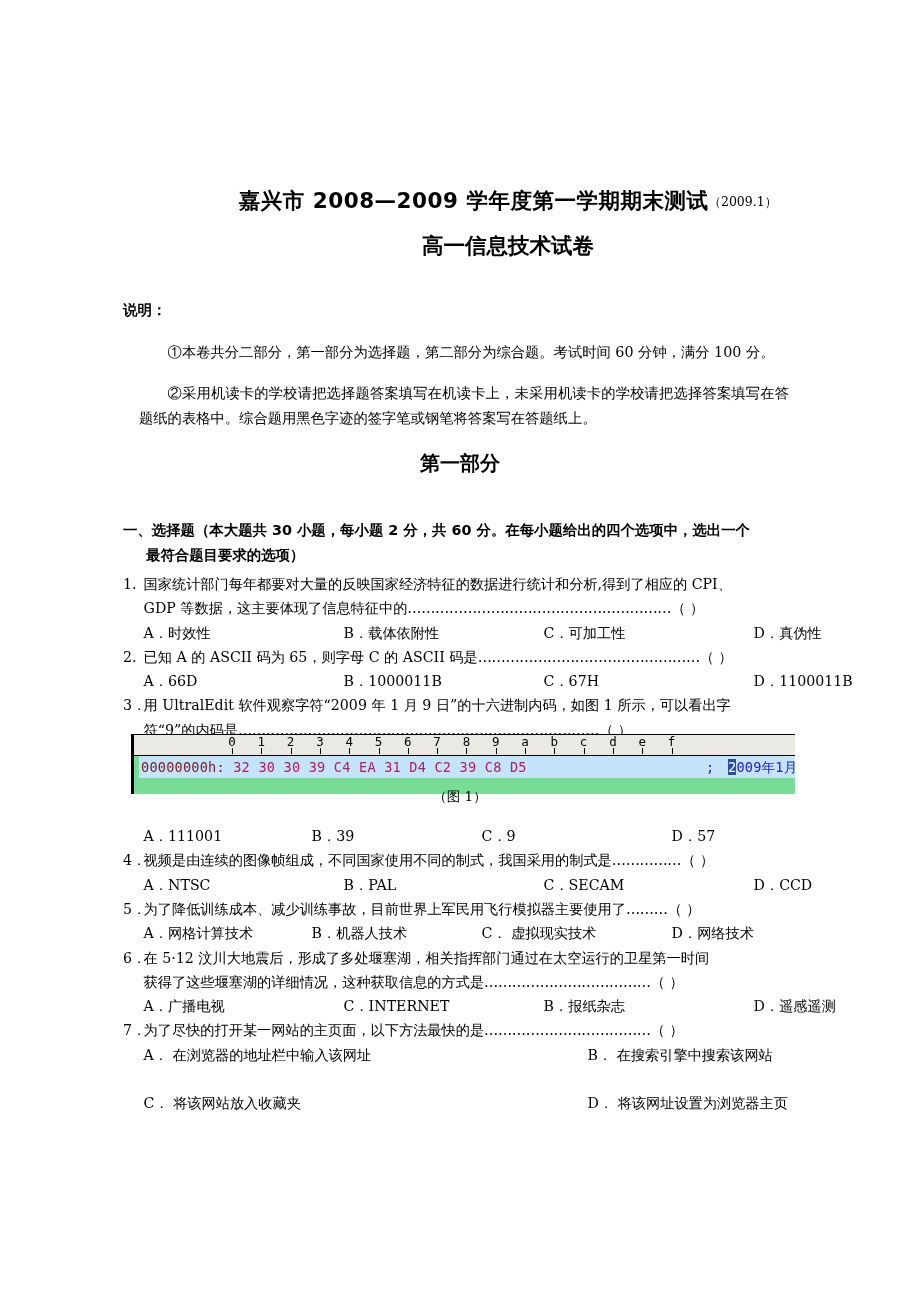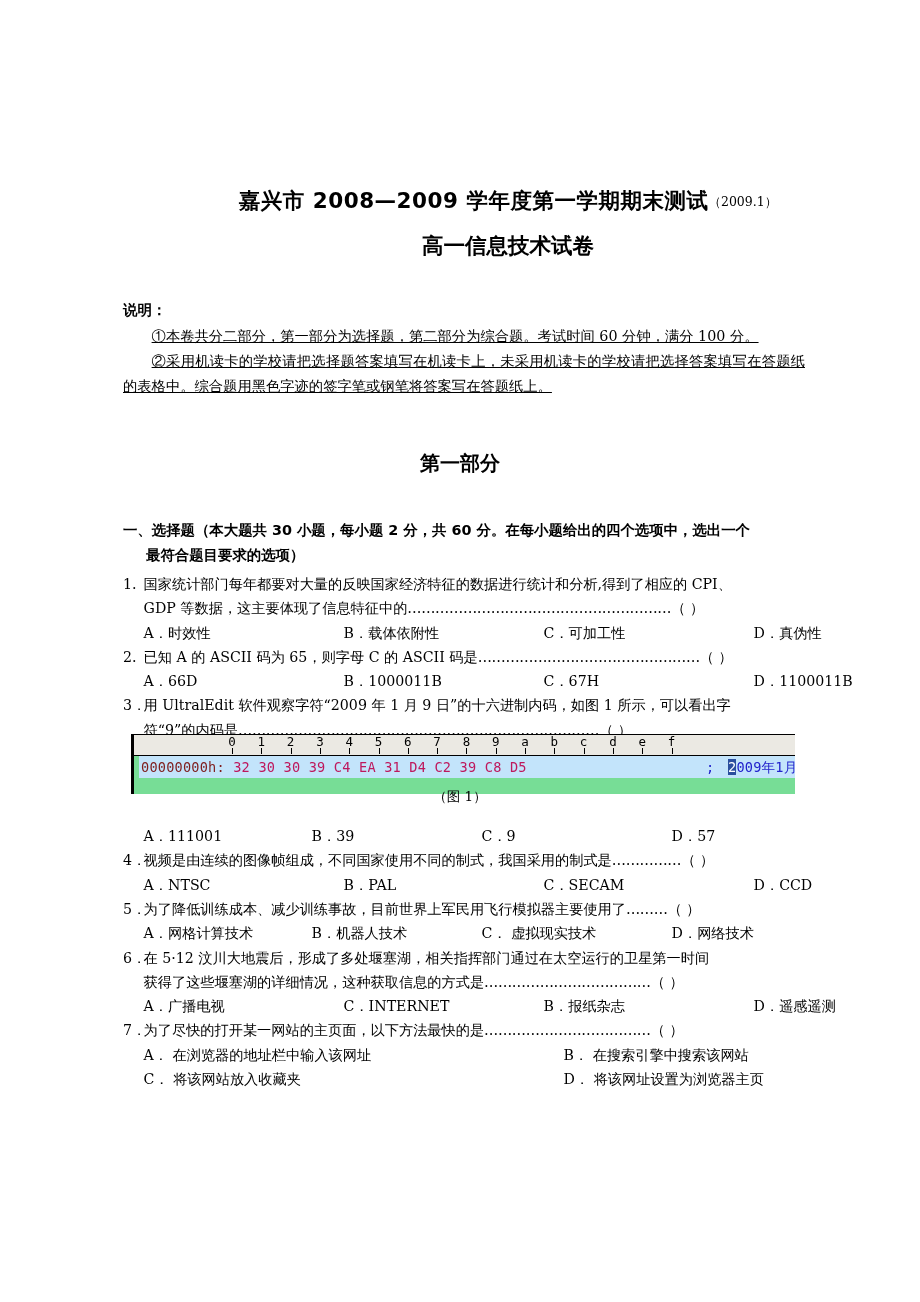--- a/index.html
+++ b/index.html
@@ -56,27 +56,26 @@
     position: absolute;
     left: 123px; top: 298px;
     width: 682px;
     font-size: 14.3px;
     line-height: 25px;
   }
   .instr-head {
     font-family: "DejaVu Sans", "Liberation Sans", sans-serif;
     font-weight: bold;
     font-size: 14.5px;
-    margin-bottom: 1px;
+    margin-bottom: 17px;
   }
   .instr-p {
     text-indent: 2em;
     text-align: justify;
-    margin: 0;
-    text-decoration: underline;
+    margin: 16px;
   }
 
   
   .part-heading {
     position: absolute;
     left: 0; top: 450px;
     width: 920px;
     text-align: center;
     font-family: "DejaVu Sans", "Liberation Sans", sans-serif;
     font-weight: bold;
@@ -119,20 +118,21 @@
 
   
   .opts {
     display: grid;
     grid-template-columns: 200px 200px 210px 1fr;
     padding-left: 1.45em;
   }
   .opts.two-col {
     grid-template-columns: 420px 1fr;
     padding-left: 1.45em;
+    gap: 24px;
   }
   .opts.tight {
     grid-template-columns: 168px 170px 190px 1fr;
   }
   .opt { white-space: nowrap; }
 
   
   .hexfig {
     position: absolute;
     left: 131px; top: 734px;

